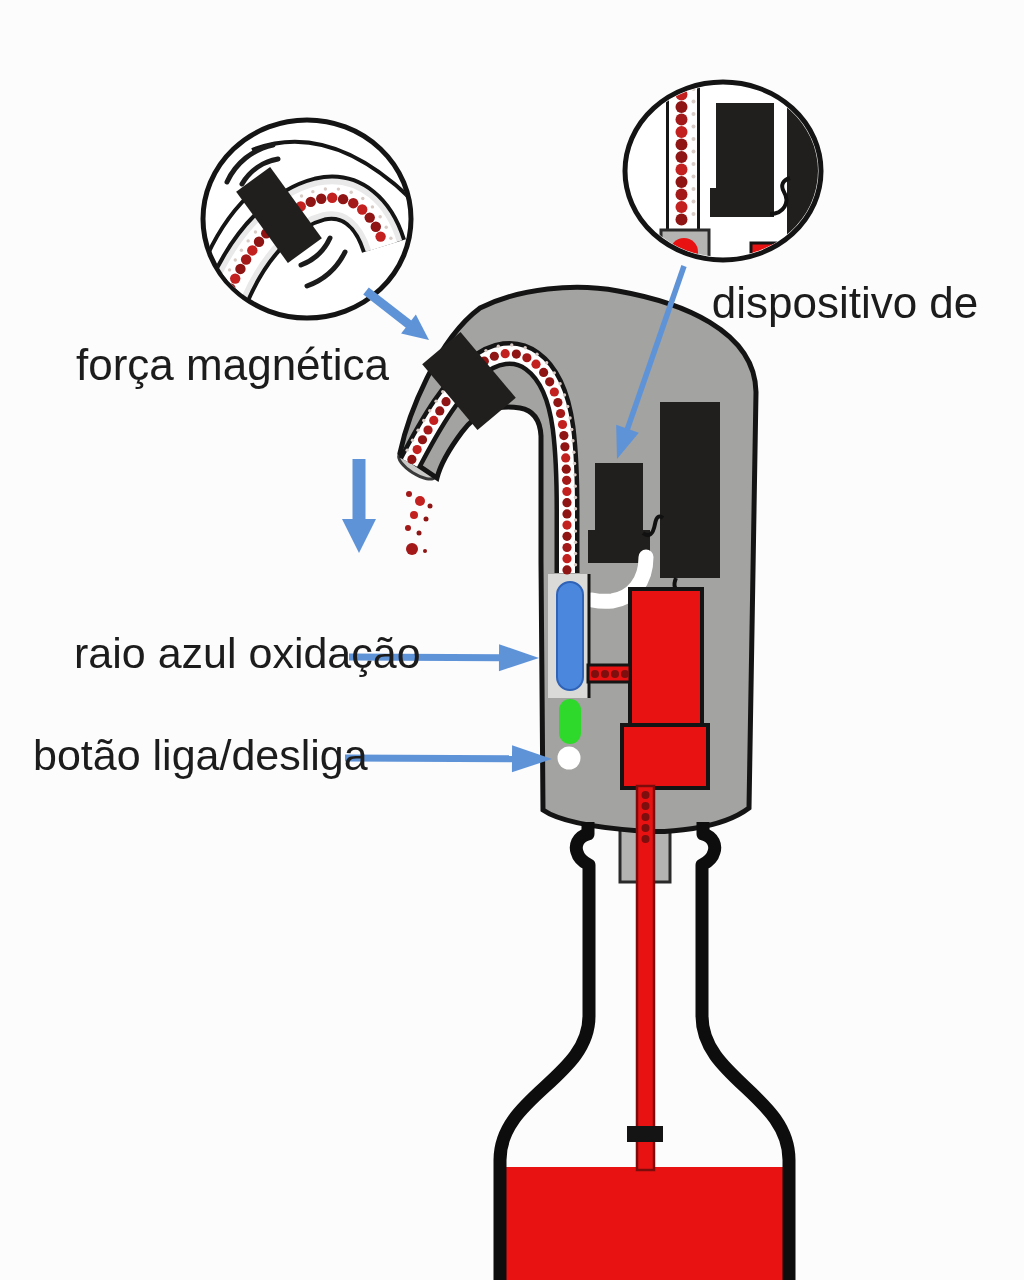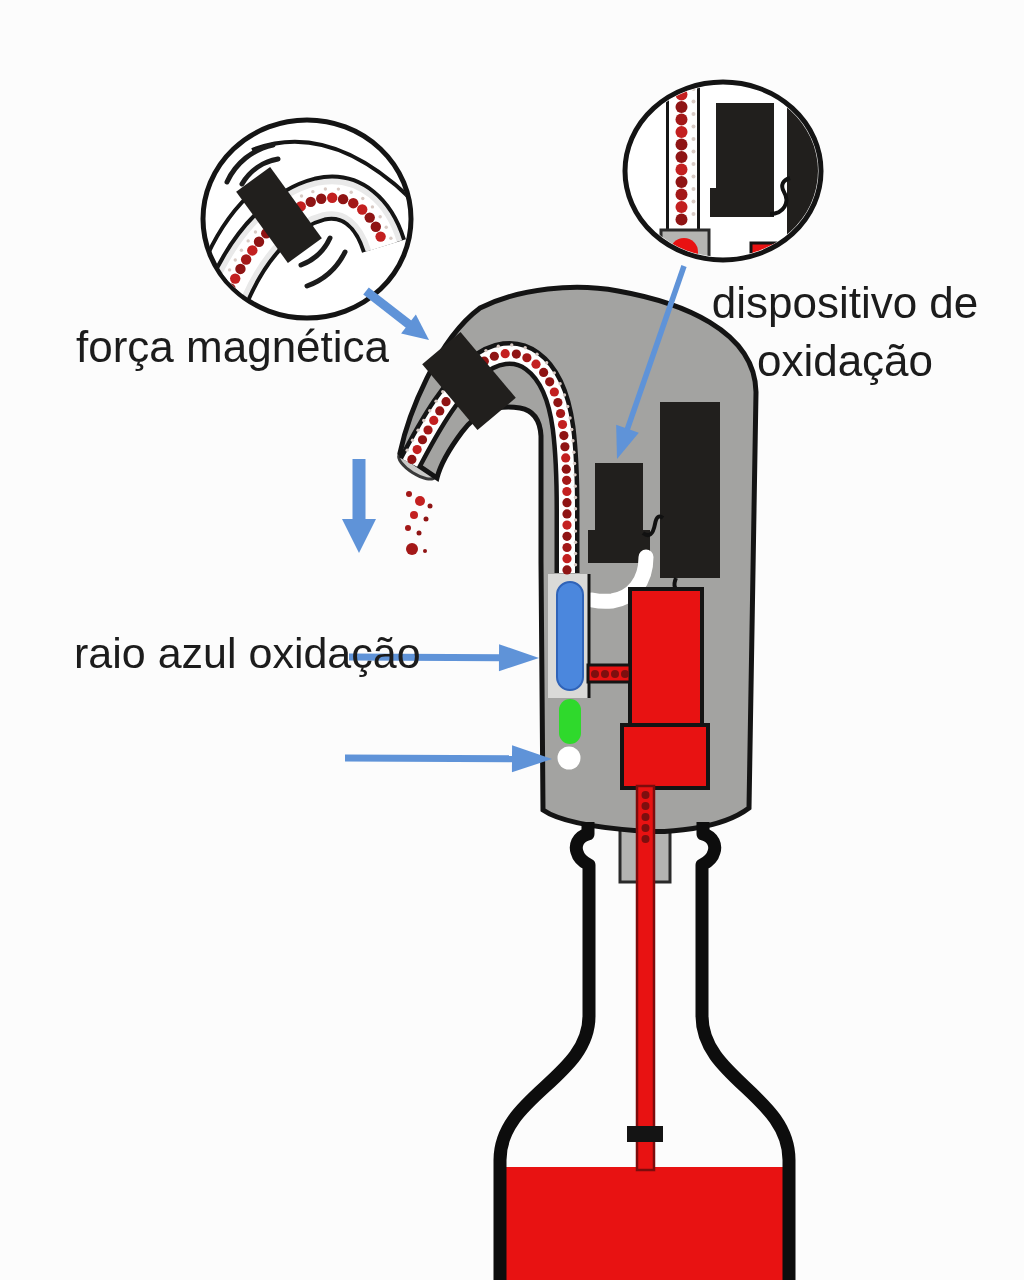--- a/index.html
+++ b/index.html
@@ -316,19 +316,19 @@
         <polygon points="359,553 342,519 376,519" fill="#5f93d8"></polygon>
         <line x1="684" y1="266" x2="626.5105795657397" y2="431.60385289271983" stroke="#5f93d8" stroke-width="5.5"></line>
         <polygon points="617,459 616.1580958902175,424.8343564751089 638.8307693583115,432.7051809433073" fill="#5f93d8"></polygon>
         <line x1="349" y1="657" x2="502.0005124547274" y2="657.8052658550249" stroke="#5f93d8" stroke-width="7"></line>
         <polygon points="539,658 498.92950235761975,671.289289623302 499.07160565260165,644.2896635767518" fill="#5f93d8"></polygon>
         <line x1="345" y1="758" x2="515.000431741142" y2="758.8212581243533" stroke="#5f93d8" stroke-width="7"></line>
         <polygon points="552,759 511.93525011687706,772.306608012668 512.0656833774841,745.3069230670148" fill="#5f93d8"></polygon>
       </g>
 </svg>
 
-<div class="label lbl-forca" style="left:76px;top:320px">força magnética</div>
+<div class="label lbl-forca" style="left:76px;top:338px">força magnética</div>
 <div class="label center" style="left:677px;top:274px;width:336px">
   <div>dispositivo de</div>
-  <div>oxidação</div>
 </div>
 <div class="label" style="left:74px;top:627px">raio azul oxidação</div>
+<div class="label" style="left:33px;top:729px">botão liga/desliga</div>
 </div>
 
 </body></html>

